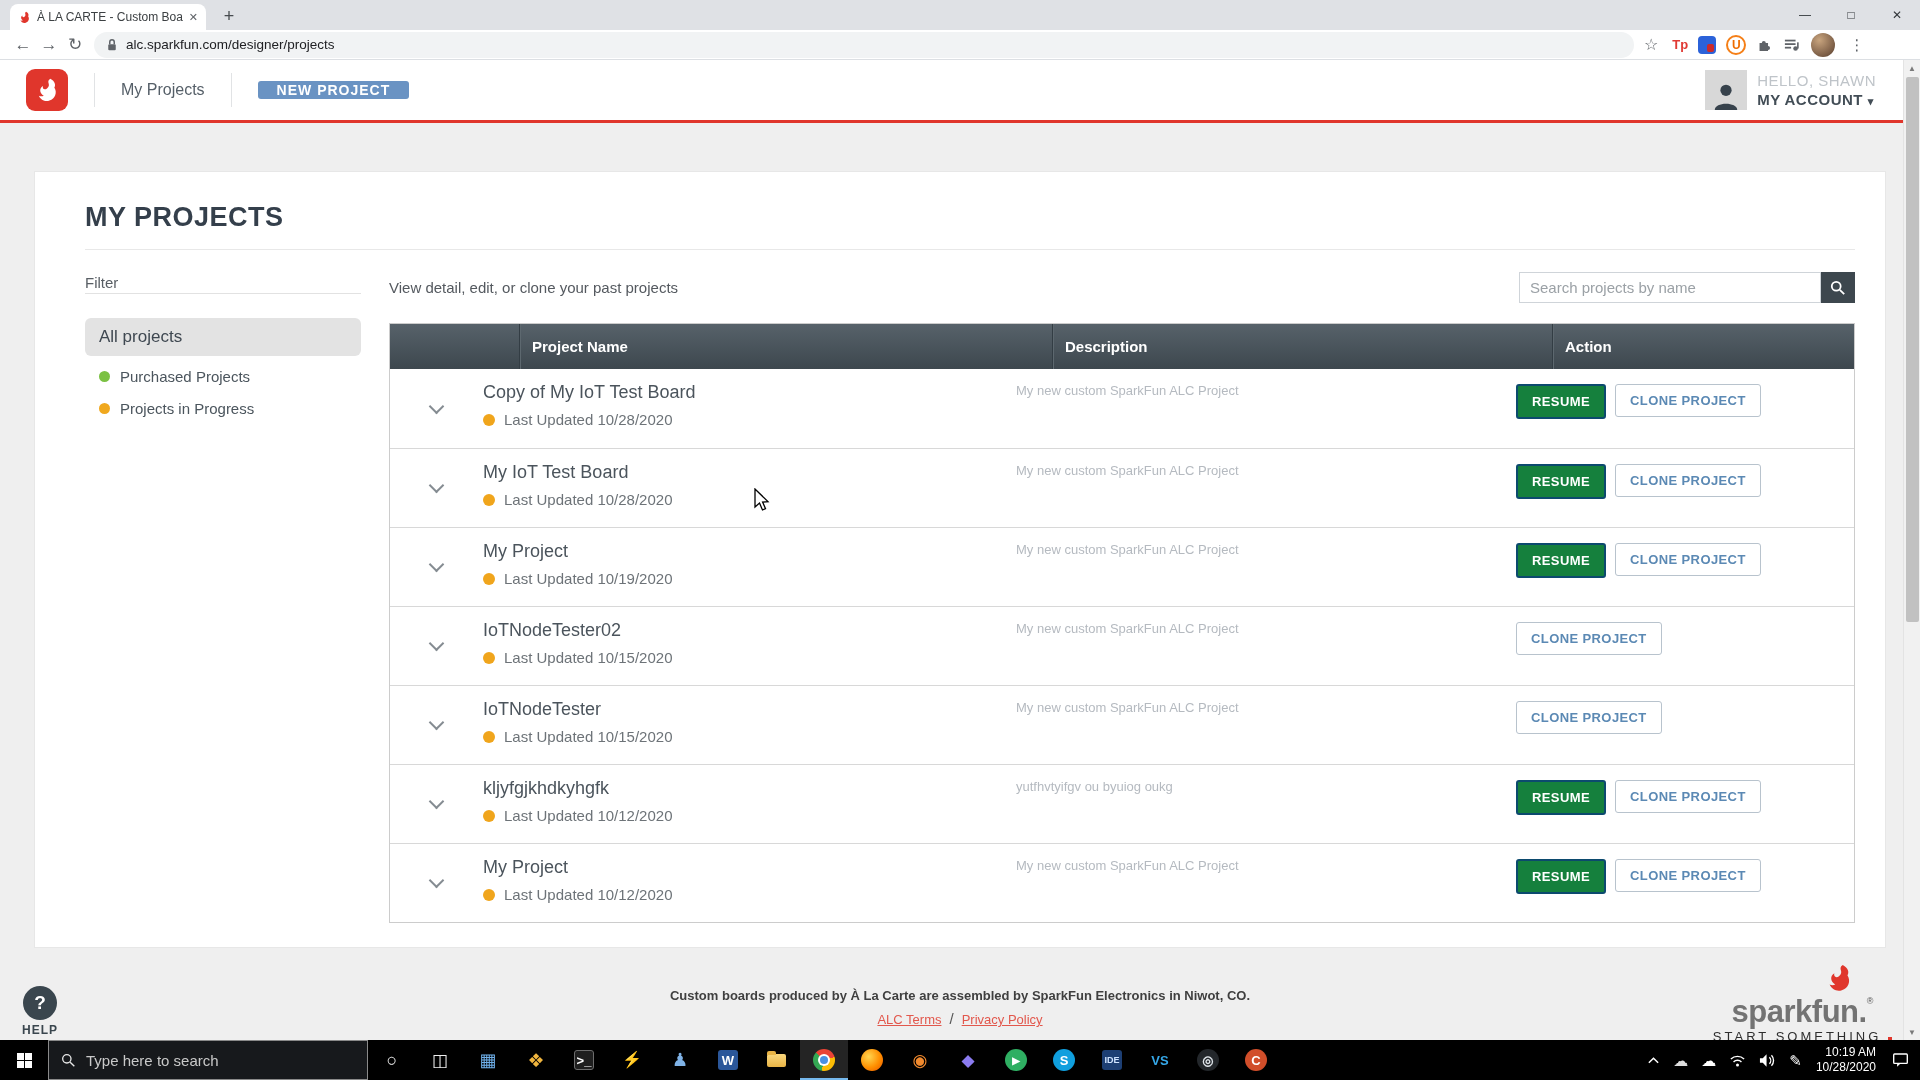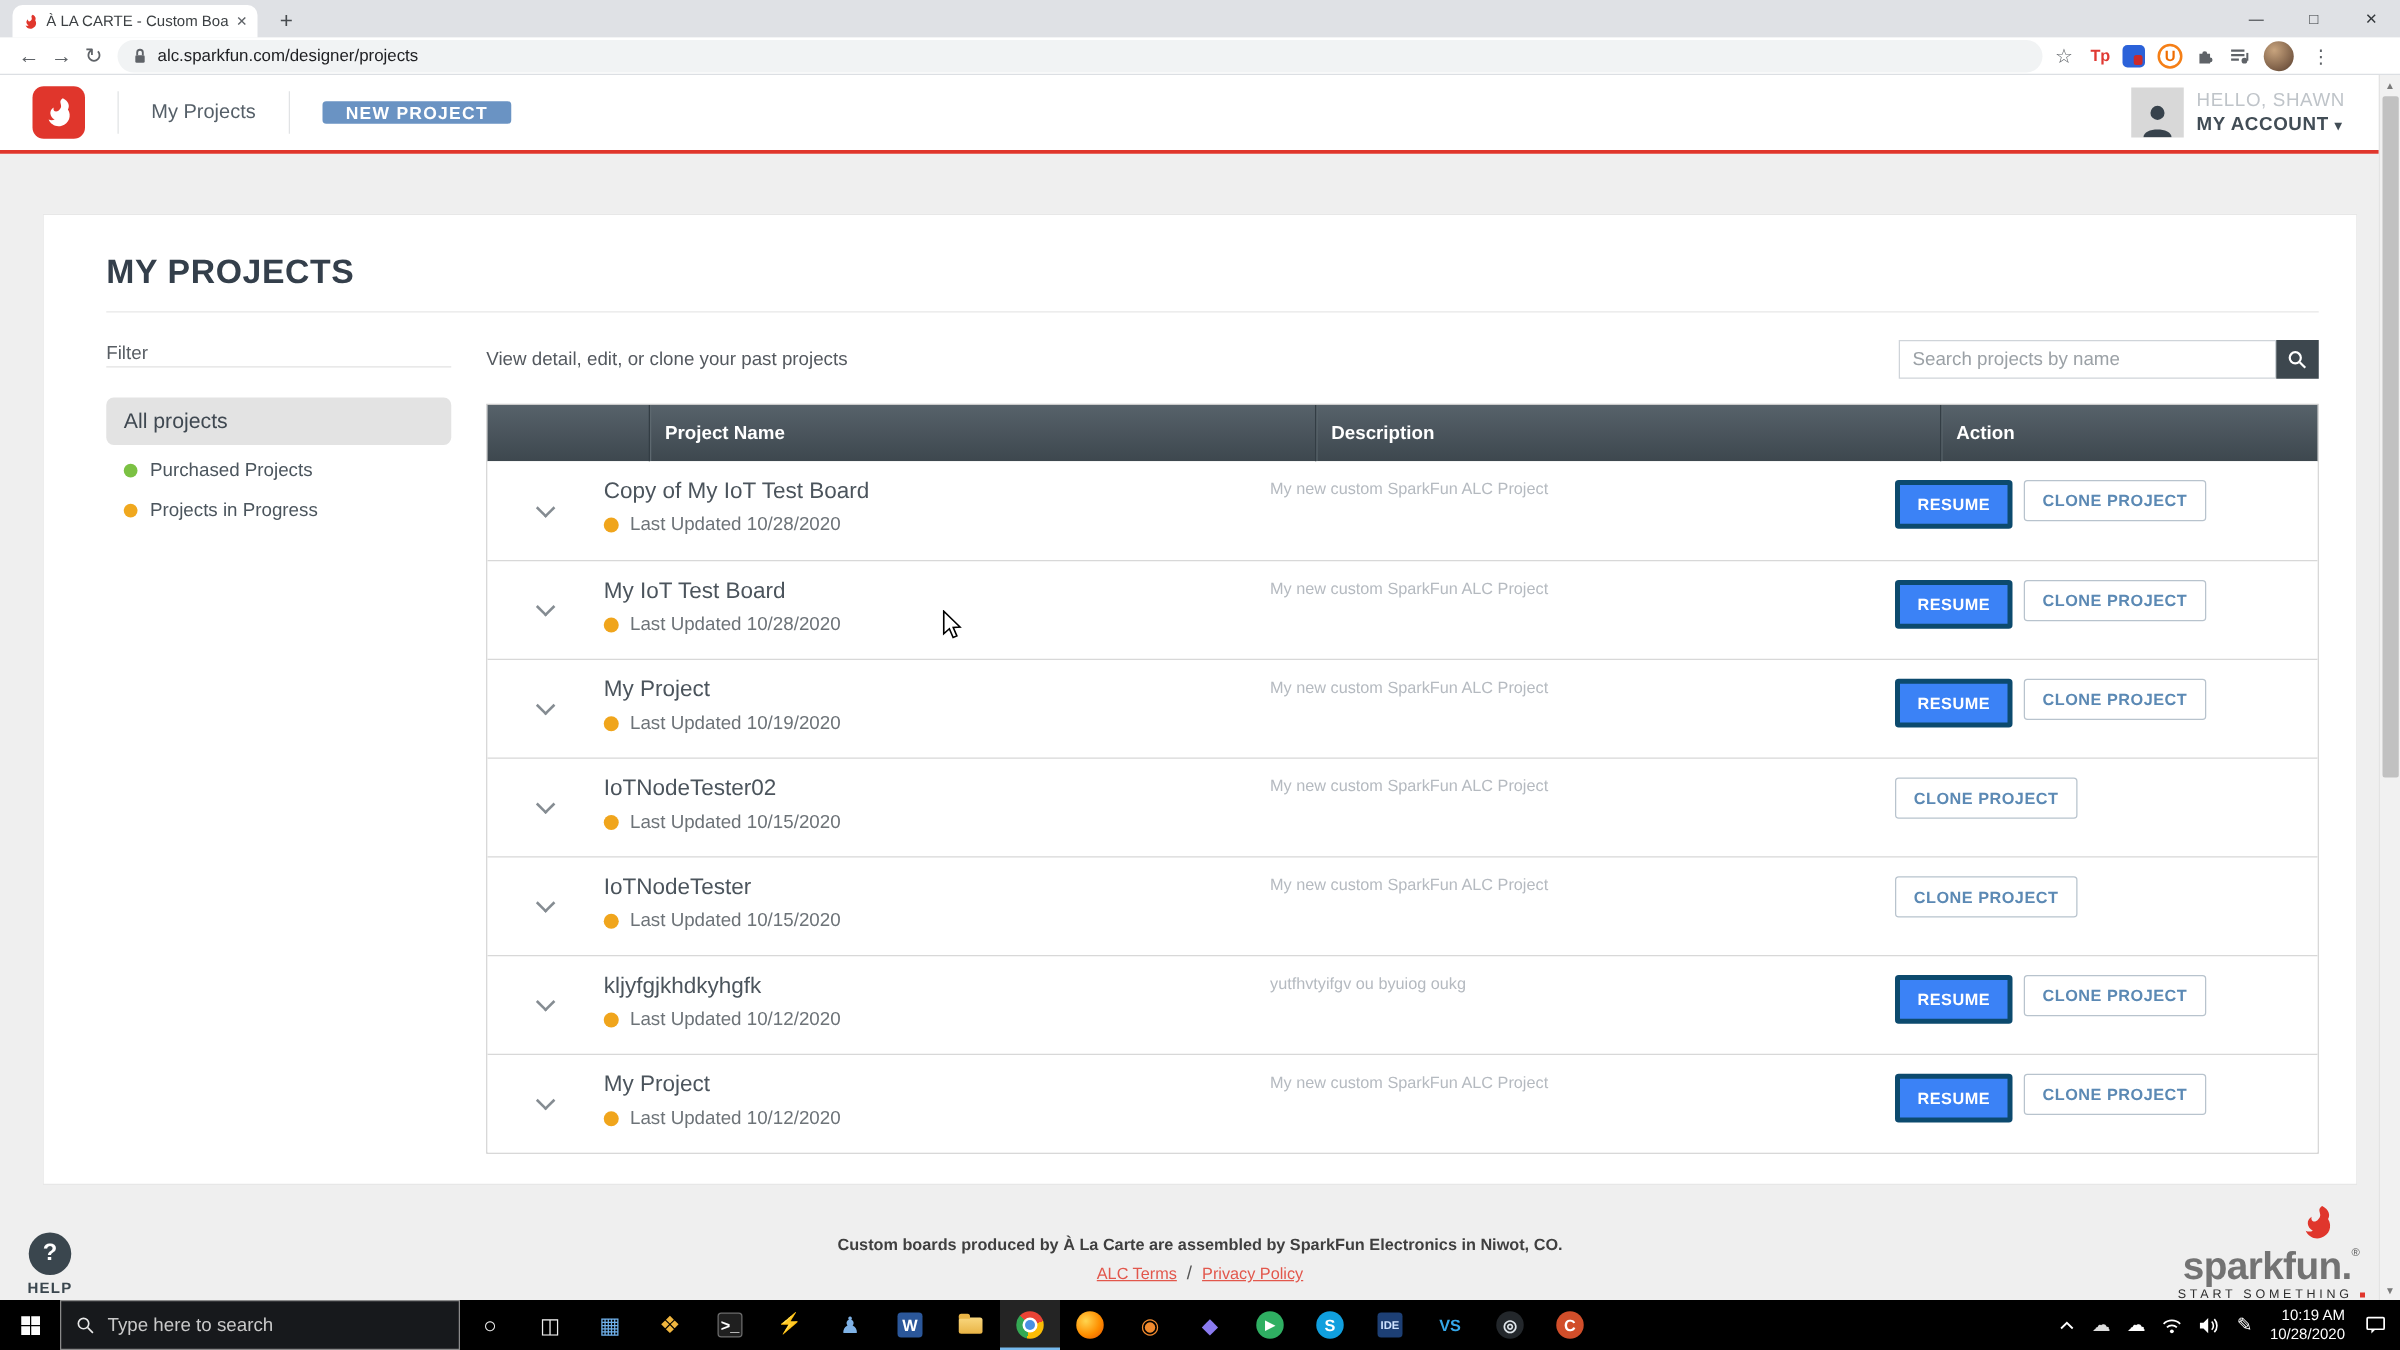--- a/index.html
+++ b/index.html
@@ -74,36 +74,36 @@
   .c-chev { display:flex; align-items:center; justify-content:center; }
   .chev { width:11px; height:11px; border-right:2px solid #858c92; border-bottom:2px solid #858c92; transform:rotate(45deg); margin-top:-5px; }
   .c-name { padding-top:13px; }
   .p-name { font-size:18px; color:#4b545c; }
   .p-upd { display:flex; align-items:center; gap:9px; margin-top:8px; }
   .pdot { width:12px; height:12px; border-radius:50%; background:#f0a51c; }
   .p-upddate { font-size:15px; color:#6d7378; }
   .c-desc { font-size:13px; color:#b5bac0; padding-top:14px; }
   .c-act { padding-top:15px; display:flex; gap:9px; align-items:flex-start; }
   .btn { font-family:"Liberation Sans",sans-serif; font-size:13px; font-weight:bold; letter-spacing:.4px; border-radius:3px; padding:8px 14px; }
-  .btn.primary { background:#3b82f6; color:#fff; border:4px solid #0c4a6e; }
+  .btn.primary { background:#15803d; color:#fff; border:2px solid #0c4a6e; }
   .btn.outline { background:#fff; color:#5b89b4; border:1px solid #b8c3cd; }
 
   
   .help-wrap { position:absolute; left:18px; top:986px; width:44px; text-align:center; }
   .help-circle { width:34px; height:34px; border-radius:50%; background:#3a464e; color:#fff; font-size:19px; font-weight:bold; display:flex; align-items:center; justify-content:center; margin:0 auto; }
   .help-label { font-size:12px; font-weight:bold; color:#3a464e; letter-spacing:1px; margin-top:3px; }
   .footer-center { position:absolute; left:0; right:0; top:988px; text-align:center; }
   .credit { font-size:13px; font-weight:bold; color:#3f3f3f; }
   .flinks { margin-top:7px; font-size:13px; color:#555; }
   .flinks a { color:#e2574c; text-decoration:underline; }
   .fslash { margin:0 8px; font-size:15px; color:#555; }
   .sf-footer-logo { position:absolute; right:28px; top:962px; text-align:center; }
   .sf-word { font-size:31px; font-weight:800; color:#737373; letter-spacing:-.5px; line-height:1; }
   .sf-reg { font-size:9px; color:#555; vertical-align:top; }
-  .sf-tag { font-size:10px; letter-spacing:3px; color:#2e2e2e; margin-top:2px; }
+  .sf-tag { font-size:13px; letter-spacing:3px; color:#2e2e2e; margin-top:2px; }
   .sf-tagdot { display:inline-block; width:4px; height:4px; background:#e0362c; }
   .sf-flame-f { margin:0 0 -2px 74px; }
 
   
   .vscroll { position:absolute; right:0; top:60px; width:17px; height:980px; background:#f1f1f1; border-left:1px solid #e3e3e3; z-index:50; }
   .vs-arrow { height:16px; display:flex; align-items:center; justify-content:center; font-size:8px; color:#7a7a7a; }
   .vs-thumb { position:absolute; top:17px; left:2px; width:13px; height:545px; background:#c1c1c1; border-radius:2px; }
   .vs-down { position:absolute; bottom:0; left:0; right:0; }
 
   

